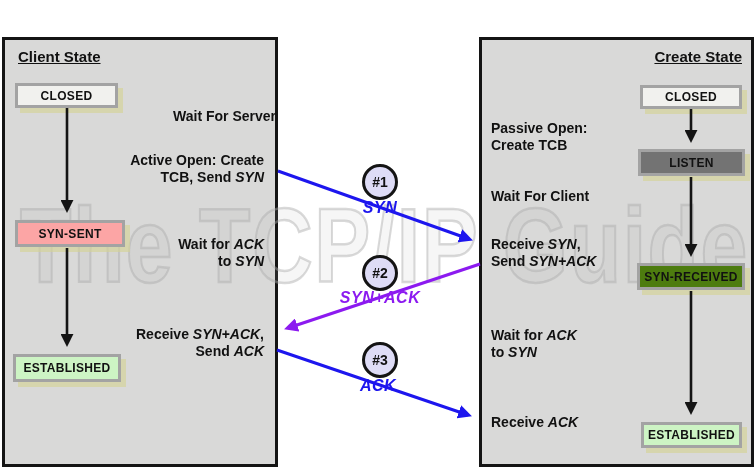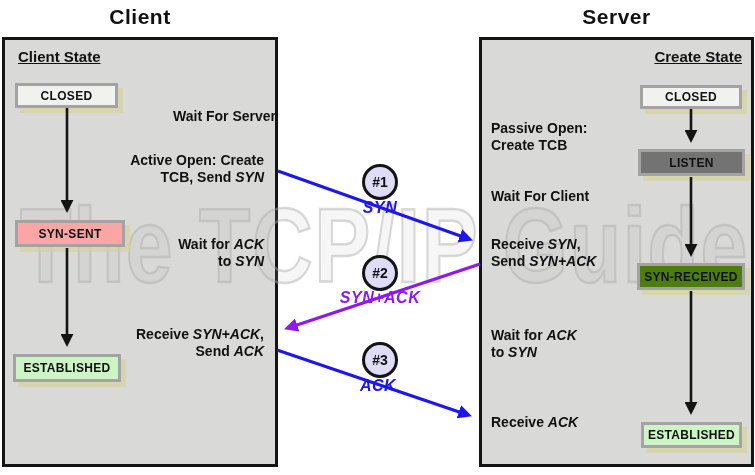--- a/index.html
+++ b/index.html
@@ -56,22 +56,20 @@
 
 <div id="canvas">
 
   <div class="panel" style="left: 2px; top: 37px; width: 276px; height: 430px; background: rgb(217, 217, 216);"></div>
   <div class="panel" style="left: 479px; top: 37px; width: 275px; height: 430px; background: rgb(217, 217, 216);"></div>
 
   <div class="watermark">The TCP/IP Guide</div>
 
   <div class="layer">
 
-    <div class="title" style="left:2px;top:5px;width:276px;">Client</div>
-    <div class="title" style="left:479px;top:5px;width:275px;">Server</div>
 
     <div class="col-header" style="left:18px;top:48px;">Client State</div>
     <div class="col-header right" style="left:580px;top:48px;width:162px;">Create State</div>
 
     <div class="state-box" style="left: 15px; top: 83px; width: 103px; height: 25px; background: rgb(241, 241, 238);">CLOSED</div>
     <div class="state-box" style="left: 15px; top: 220px; width: 110px; height: 27px; background: #fca5a5;">SYN-SENT</div>
     <div class="state-box" style="left: 13px; top: 354px; width: 108px; height: 28px; background: rgb(205, 244, 196);">ESTABLISHED</div>
 
     <div class="state-box" style="left: 640px; top: 85px; width: 102px; height: 24px; background: rgb(241, 241, 238);">CLOSED</div>
     <div class="state-box" style="left: 638px; top: 149px; width: 107px; height: 27px; background: #737373;">LISTEN</div>

